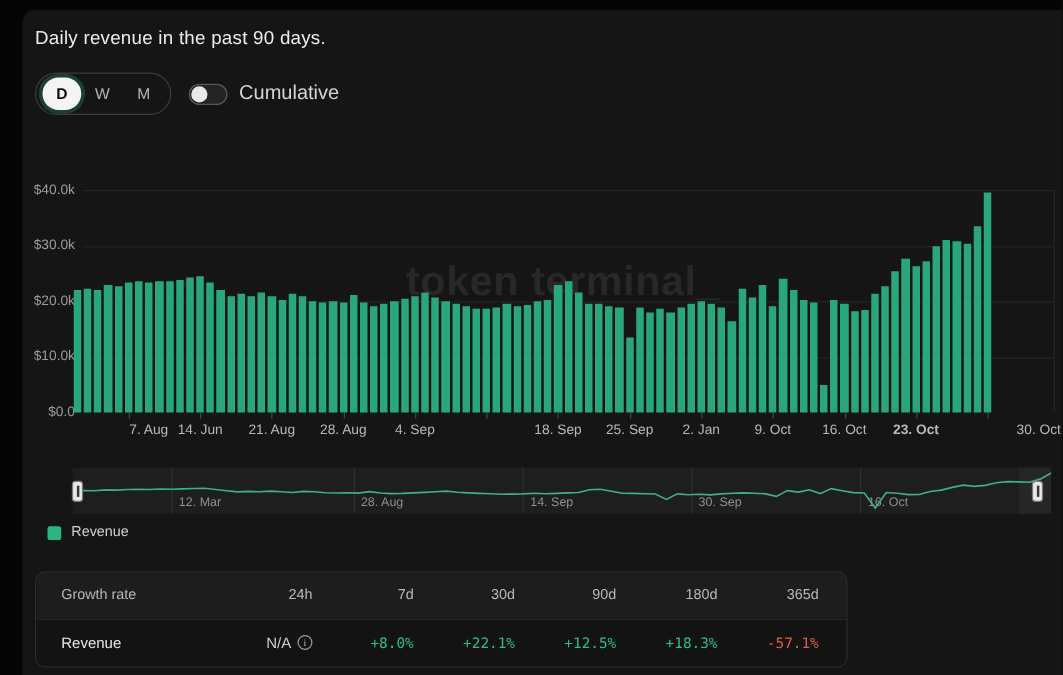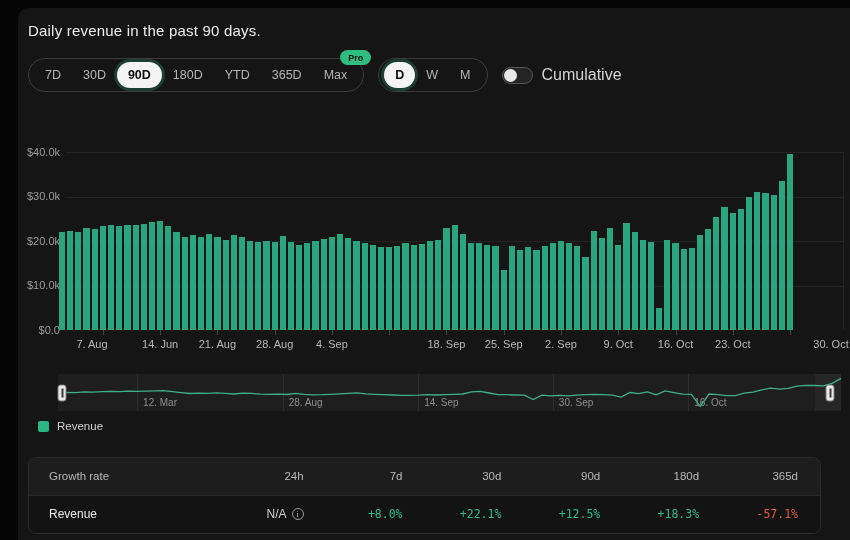--- a/index.html
+++ b/index.html
@@ -43,21 +43,21 @@
   .nav-lab { position:absolute; bottom:3px; font-size:10px; color:#8f8f8f; white-space:nowrap; }
   .nav-mask { position:absolute; top:0; right:0; width:26px; height:37px; background:rgba(255,255,255,.04); }
   .nav-handle { position:absolute; top:50%; transform:translate(-50%,-50%); width:9px; height:17px;
     background:#e9e9e9; border:1px solid #7a7a7a; border-radius:3px; cursor:ew-resize; z-index:3; }
   .nav-handle::after { content:''; display:block; width:2px; height:9px; background:#3a3a3a; margin:3px auto 0; }
 
   .legend { position:absolute; left:20px; top:412px; display:flex; align-items:center; gap:8px; cursor:pointer; }
   .swatch { width:11px; height:11px; border-radius:2px; }
   .legend-label { font-size:11.5px; color:#d0d0d0; }
 
-  .table-wrap { position:absolute; left:10px; top:449px; width:793px;
+  .table-wrap { position:absolute; left:10px; top:449px; width:650px;
     border:1px solid #2c2c2c; border-radius:8px; overflow:hidden; }
   table { width:100%; border-collapse:collapse; table-layout:fixed; }
   th { background:#1d1d1d; height:37px; font-size:11.5px; font-weight:400; color:#b8b8b8;
     text-align:right; padding-right:22px; }
   th.first, td.first { text-align:left; padding-left:20px; padding-right:0; }
   td { background:#131313; height:38px; font-size:12px; color:#cfcfcf;
     text-align:right; padding-right:22px; border-top:1px solid #272727; }
   td.first { color:#e9e9e9; }
   td .pct { font-family:"DejaVu Sans Mono", monospace; font-size:11.5px; }
   .pos { color:#2dbe8a; } .neg { color:#e25c3d; }
@@ -66,44 +66,35 @@
     margin-left:5px; vertical-align:1px; font-family:"Liberation Serif", serif; cursor:pointer; }
 </style>
 </head>
 <body>
 
 <div class="app">
 
   <div class="title">Daily revenue in the past 90 days.</div>
 
   <div class="toolbar">
-    <div class="pill-group" id="range-tabs">
-      <span class="pro-badge" style="background: rgb(46, 189, 126);">Pro</span>
-    <span class="pill-item">7D</span>
-        <span class="pill-item">30D</span>
-        <span class="pill-item active">90D</span>
-        <span class="pill-item">180D</span>
-        <span class="pill-item">YTD</span>
-        <span class="pill-item">365D</span>
-        <span class="pill-item">Max</span>
-      </div>
     <div class="pill-group" id="granularity-tabs">
         <span class="pill-item active">D</span>
         <span class="pill-item">W</span>
         <span class="pill-item">M</span>
       </div>
     <div class="toggle-wrap">
       <div class="toggle">
         <div class="knob"></div>
       </div>
       <span class="toggle-label">Cumulative</span>
     </div>
   </div>
 
   <div class="chart">
+    <div class="watermark">token terminal_</div>
     <div id="y-axis">
         <div class="gridline" style="top: 144px;"></div>
         <div class="ylab" style="top: 137.5px;">$40.0k</div>
         <div class="gridline" style="top: 188.5px;"></div>
         <div class="ylab" style="top: 182px;">$30.0k</div>
         <div class="gridline" style="top: 233px;"></div>
         <div class="ylab" style="top: 226.5px;">$20.0k</div>
         <div class="gridline" style="top: 277.5px;"></div>
         <div class="ylab" style="top: 271px;">$10.0k</div>
         <div class="ylab" style="top: 315.5px;">$0.0</div>
@@ -196,43 +187,43 @@
         <div class="bar" style="left: 719.84px; height: 121.5px; background: rgb(42, 166, 126);"></div>
         <div class="bar" style="left: 728.02px; height: 133.1px; background: rgb(42, 166, 126);"></div>
         <div class="bar" style="left: 736.2px; height: 138px; background: rgb(42, 166, 126);"></div>
         <div class="bar" style="left: 744.38px; height: 137.1px; background: rgb(42, 166, 126);"></div>
         <div class="bar" style="left: 752.56px; height: 135.3px; background: rgb(42, 166, 126);"></div>
         <div class="bar" style="left: 760.74px; height: 149.1px; background: rgb(42, 166, 126);"></div>
         <div class="bar" style="left: 768.92px; height: 175.8px; background: rgb(42, 166, 126);"></div>
       </div>
     <div id="x-axis">
         <div class="xtick" style="left: 84.9px;"></div>
-        <div class="xlab" style="left: 74px;">7. Aug</div>
+        <div class="xlab" style="left: 101px;">7. Aug</div>
         <div class="xtick" style="left: 142.16px;"></div>
         <div class="xlab" style="left: 142.16px;">14. Jun</div>
         <div class="xtick" style="left: 199.42px;"></div>
         <div class="xlab" style="left: 199.42px;">21. Aug</div>
         <div class="xtick" style="left: 256.68px;"></div>
         <div class="xlab" style="left: 256.68px;">28. Aug</div>
         <div class="xtick" style="left: 313.94px;"></div>
         <div class="xlab" style="left: 313.94px;">4. Sep</div>
         <div class="xtick" style="left: 371.2px;"></div>
         <div class="xlab" style="left: 371.2px; margin-top: 36px;">11. Sep</div>
         <div class="xtick" style="left: 428.46px;"></div>
         <div class="xlab" style="left: 428.46px;">18. Sep</div>
         <div class="xtick" style="left: 485.72px;"></div>
         <div class="xlab" style="left: 485.72px;">25. Sep</div>
         <div class="xtick" style="left: 542.98px;"></div>
-        <div class="xlab" style="left: 542.98px;">2. Sep</div>
+        <div class="xlab" style="left: 542.98px;">2. Jan</div>
         <div class="xtick" style="left: 600.24px;"></div>
         <div class="xlab" style="left: 600.24px;">9. Oct</div>
         <div class="xtick" style="left: 657.5px;"></div>
         <div class="xlab" style="left: 657.5px;">16. Oct</div>
         <div class="xtick" style="left: 714.76px;"></div>
-        <div class="xlab" style="left: 714.76px;">23. Oct</div>
+        <div class="xlab" style="left: 714.76px; font-weight: bold;">23. Oct</div>
         <div class="xtick" style="left: 772.02px;"></div>
         <div class="xlab" style="left: 813px;">30. Oct</div>
       </div>
   </div>
 
   <div class="navigator" id="navigator">
     <svg id="nav-svg" width="783" height="37" style="position:absolute;left:0;top:0;z-index:2;">
         <polyline points="0.0,18.6 8.8,18.4 17.6,18.6 26.4,17.9 35.2,18.1 44.0,17.6 52.8,17.4 61.6,17.6 70.4,17.2 79.2,17.4 88.0,17.1 96.8,16.8 105.6,16.6 114.4,17.6 123.2,18.6 132.0,19.5 140.8,19.1 149.6,19.4 158.4,18.9 167.2,19.4 176.0,20.0 184.8,19.1 193.6,19.4 202.3,20.2 211.1,20.4 219.9,20.2 228.7,20.5 237.5,19.3 246.3,20.4 255.1,20.9 263.9,20.7 272.7,20.3 281.5,19.9 290.3,19.4 299.1,18.9 307.9,19.8 316.7,20.3 325.5,20.7 334.3,21.0 343.1,21.4 351.9,21.3 360.7,21.1 369.5,20.6 378.3,21.0 387.1,20.7 395.9,20.3 404.7,20.0 413.5,17.8 422.3,17.4 431.1,19.0 439.9,20.6 448.7,20.7 457.5,21.0 466.3,21.2 475.1,25.5 483.9,21.1 492.7,21.8 501.5,21.4 510.3,21.9 519.1,21.1 527.9,20.6 536.7,20.3 545.5,20.6 554.3,21.1 563.1,23.1 571.9,18.5 580.7,19.7 589.4,17.8 598.2,20.9 607.0,16.9 615.8,18.6 624.6,20.1 633.4,20.4 642.2,32.4 651.0,20.0 659.8,20.6 668.6,21.7 677.4,21.6 686.2,19.2 695.0,18.1 703.8,15.9 712.6,14.1 721.4,15.1 730.2,14.3 739.0,12.2 747.8,11.3 756.6,11.5 765.4,11.8 774.2,9.3 783.0,4.4" fill="none" stroke="#3fae8c" stroke-width="1.3"></polyline>
       </svg>
     <div class="nav-mask"></div>

